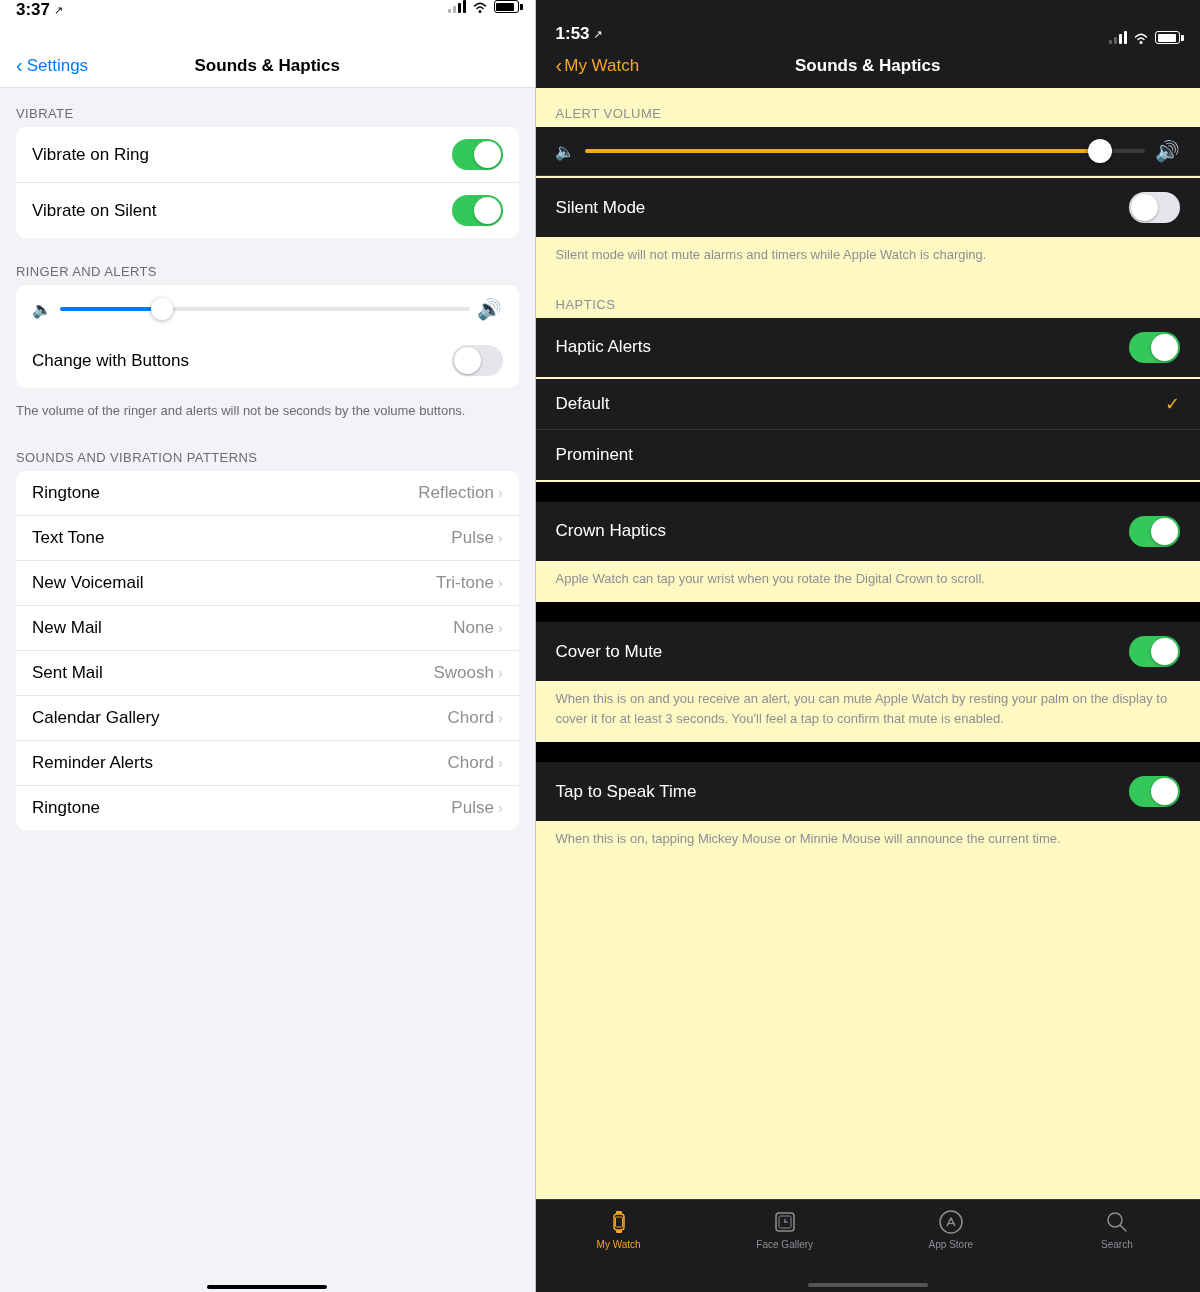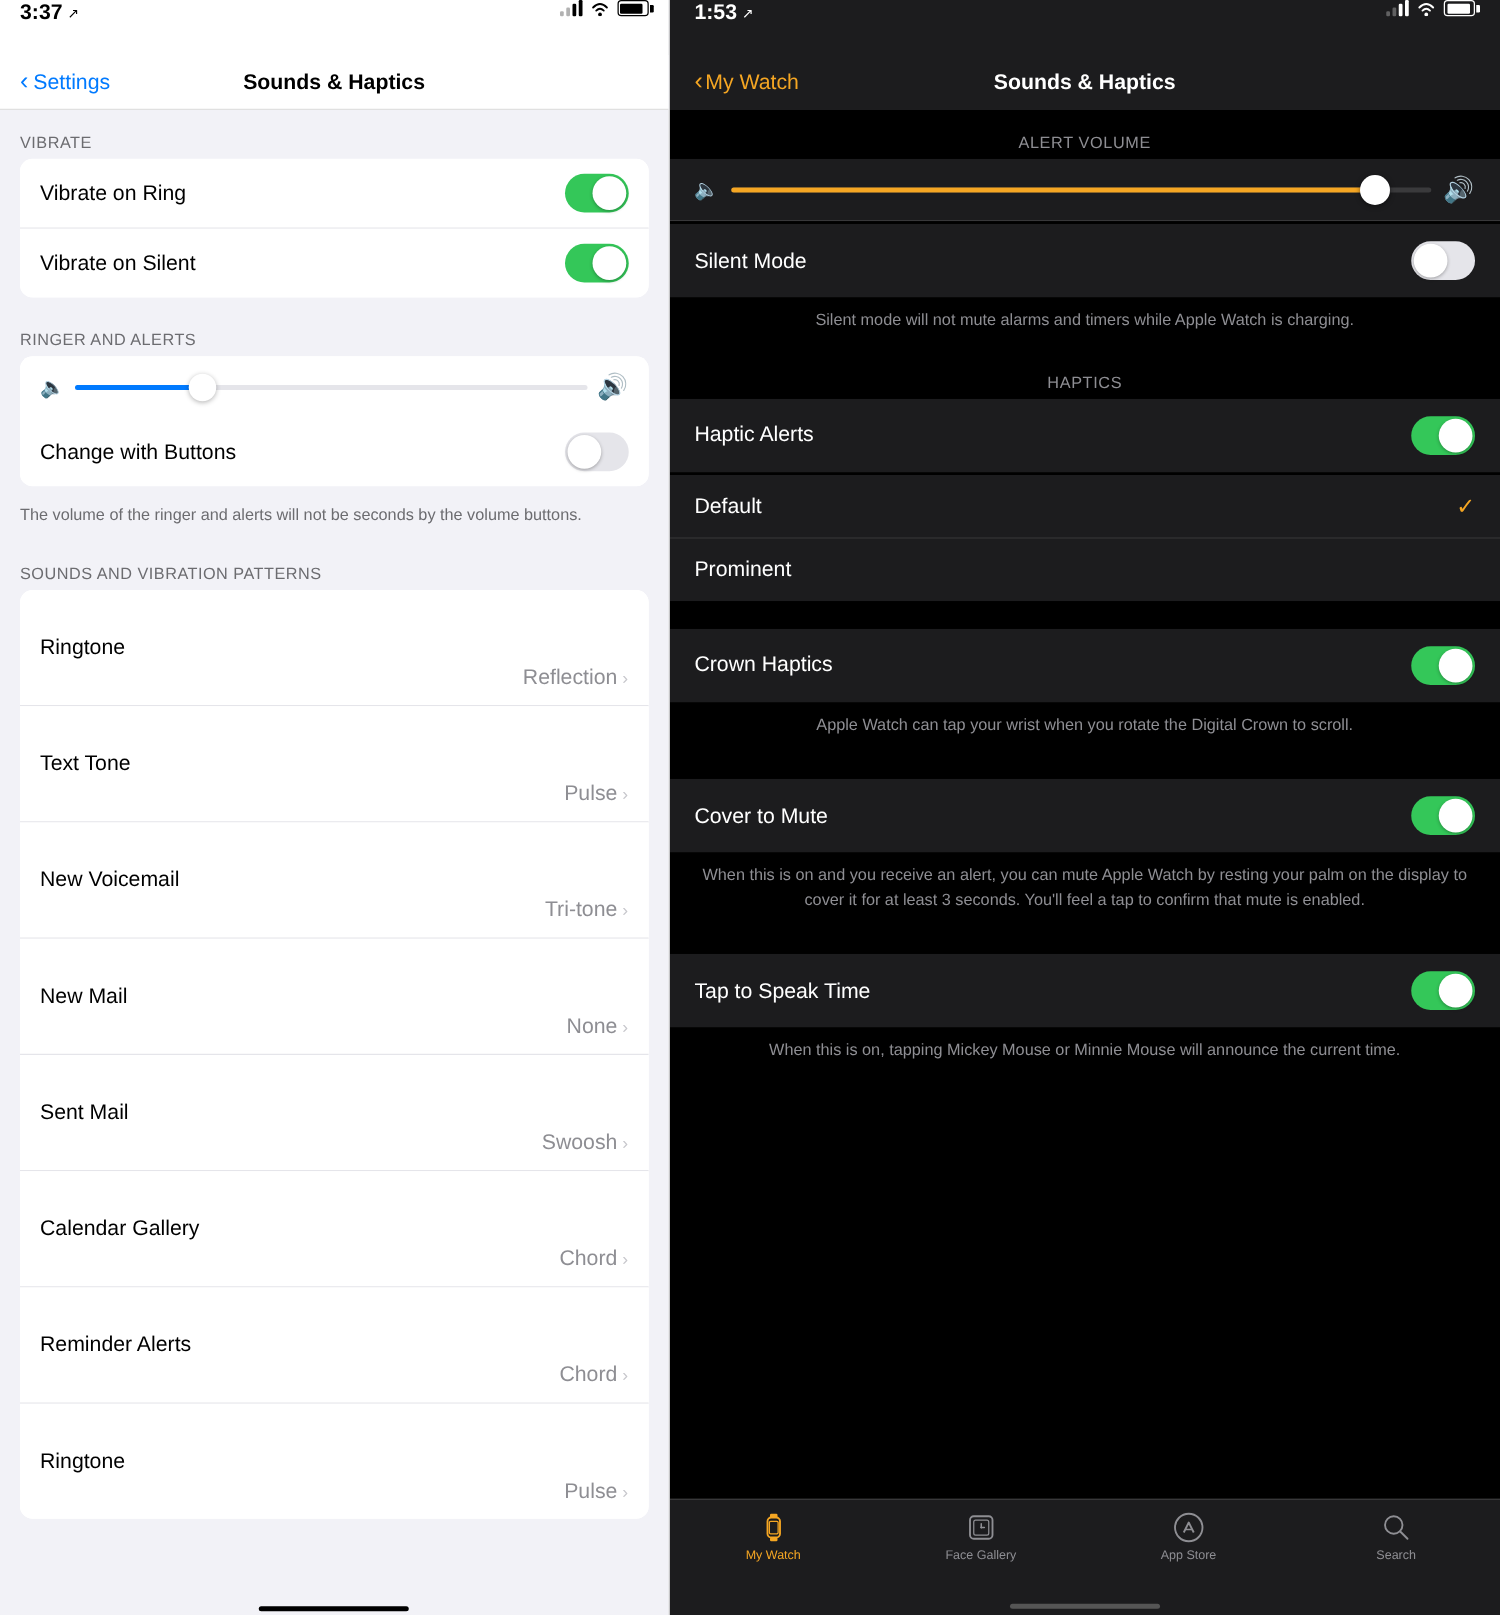--- a/index.html
+++ b/index.html
@@ -107,21 +107,20 @@
     .row-label {
       font-size: 17px;
       color: #000;
     }
     .row-value {
       font-size: 17px;
       color: #8e8e93;
       display: flex;
       align-items: center;
       gap: 4px;
-      margin-top: 48px;
     }
     .chevron-right { color: #c7c7cc; font-size: 14px; }
 
     
     .toggle {
       width: 51px;
       height: 31px;
       border-radius: 15.5px;
       position: relative;
       cursor: pointer;
@@ -189,21 +188,21 @@
       background: #1c1c1e;
       display: flex;
       flex-direction: column;
       overflow: hidden;
     }
 
     .right-status-bar {
       background: #1c1c1e;
       height: 44px;
       display: flex;
-      align-items: flex-start;
+      align-items: flex-end;
       justify-content: space-between;
       padding: 0 20px;
     }
     .right-status-bar .status-icons {
       display: flex;
       align-items: center;
       gap: 6px;
     }
     .signal-bars-white span { background: #fff; }
     .battery-icon-white { border-color: #fff; }
@@ -230,22 +229,21 @@
       font-weight: 600;
       color: #fff;
       position: absolute;
       left: 50%;
       transform: translateX(-50%);
     }
 
     .right-content {
       flex: 1;
       overflow-y: auto;
-      background: #000000;
-      text-align: center;
+      background: #fef9c3;
     }
 
     .r-section-header {
       font-size: 13px;
       font-weight: 400;
       color: #8e8e93;
       text-transform: uppercase;
       letter-spacing: 0.5px;
       padding: 18px 20px 6px 20px;
     }

